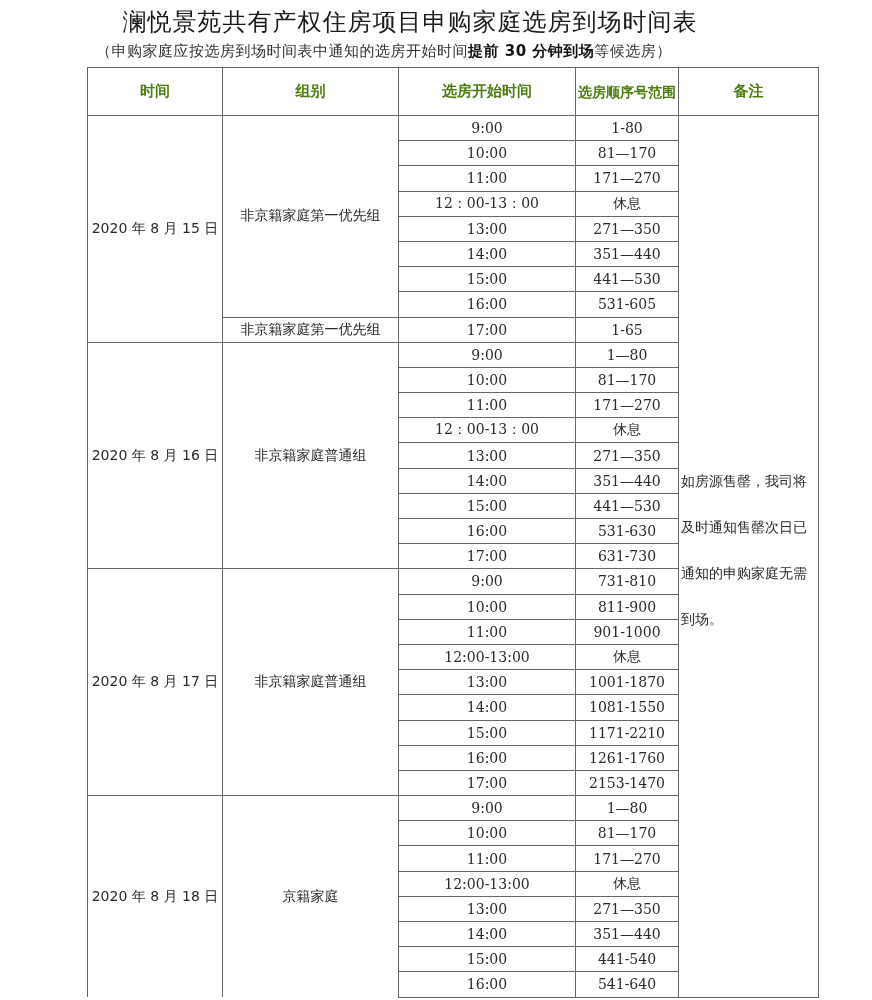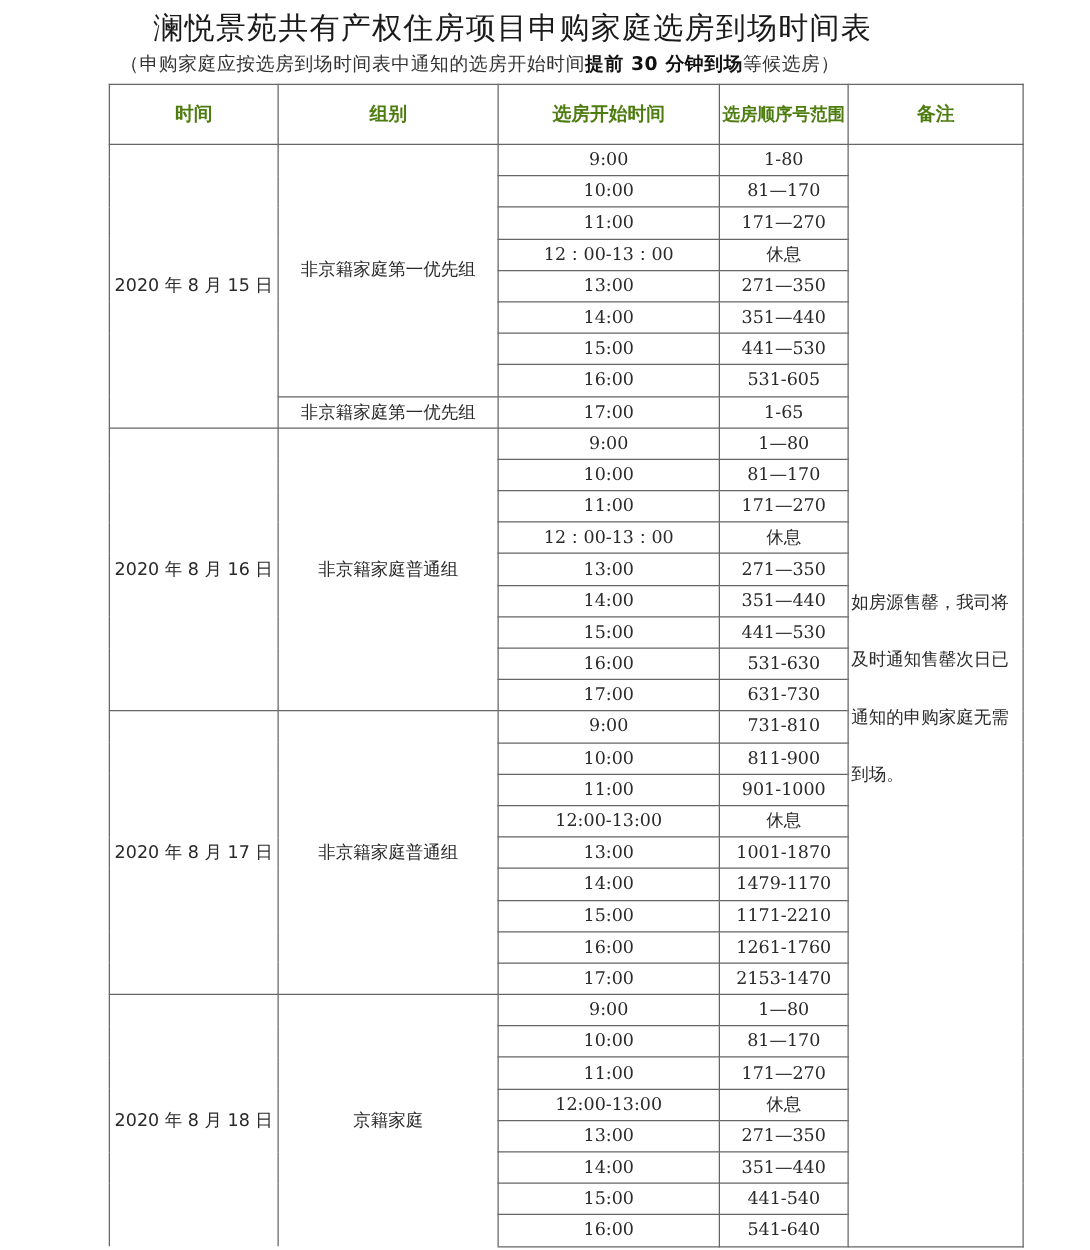--- a/index.html
+++ b/index.html
@@ -172,21 +172,21 @@
           <tr>
             <td class="num">12:00-13:00</td>
             <td class="cjk">休息</td>
           </tr>
           <tr>
             <td class="num">13:00</td>
             <td class="num">1001-1870</td>
           </tr>
           <tr>
             <td class="num">14:00</td>
-            <td class="num">1479-1170</td>
+            <td class="num">1081-1550</td>
           </tr>
           <tr>
             <td class="num">15:00</td>
             <td class="num">1171-2210</td>
           </tr>
           <tr>
             <td class="num">16:00</td>
             <td class="num">1261-1760</td>
           </tr>
           <tr>

